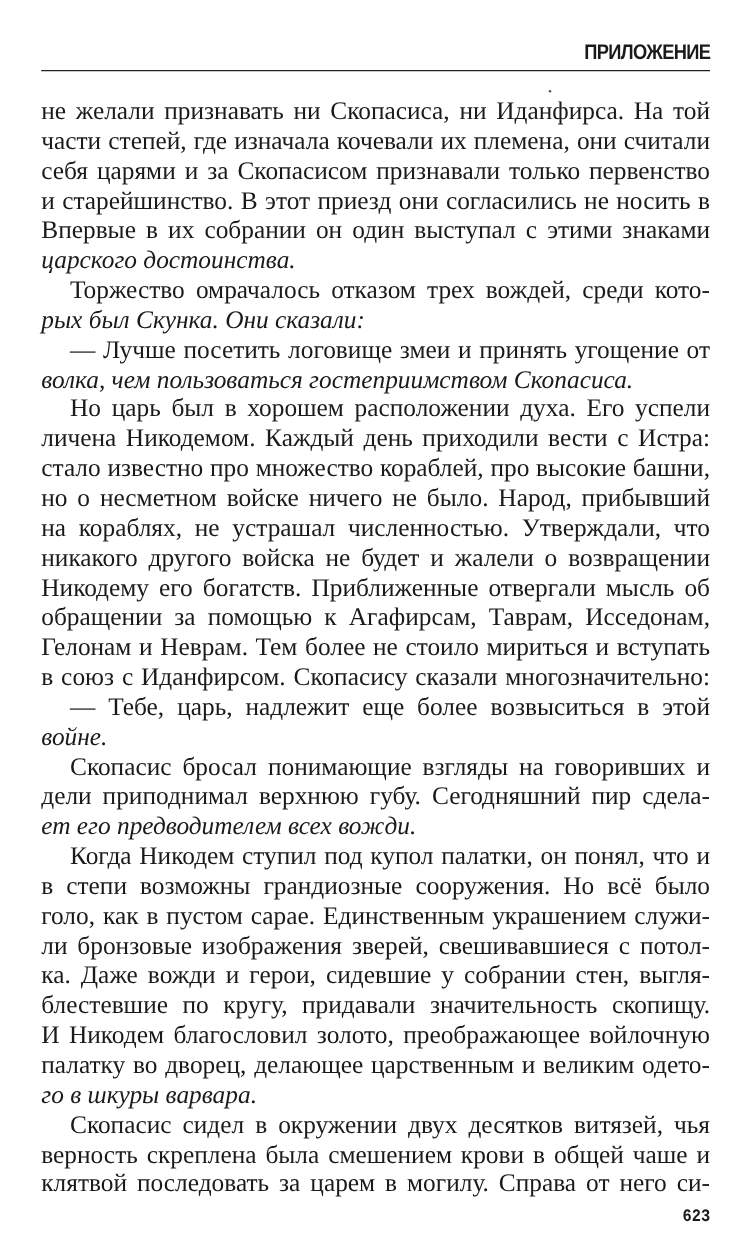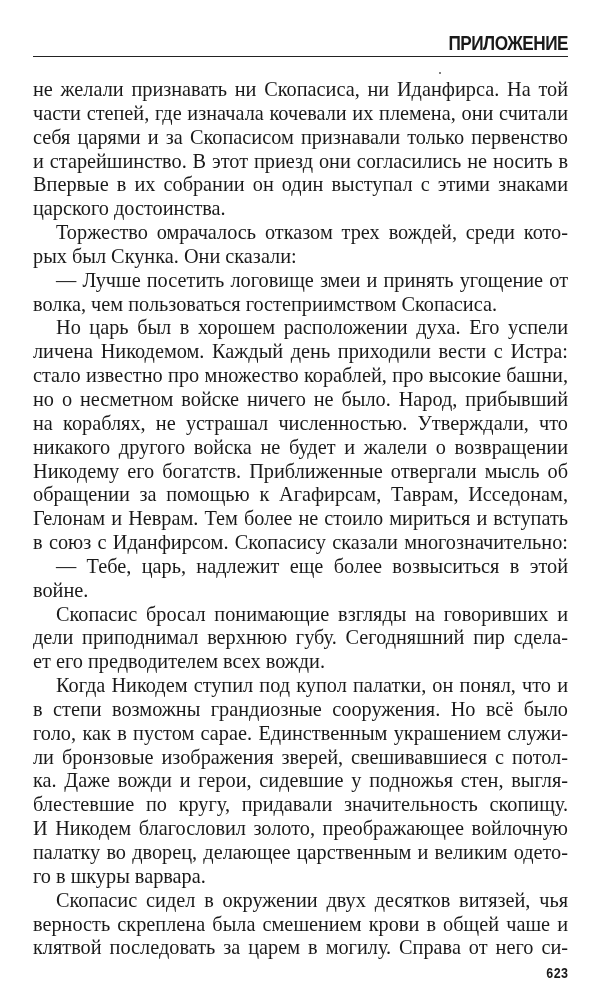--- a/index.html
+++ b/index.html
@@ -2,32 +2,32 @@
 <html><head>
   <meta charset="utf-8">
   <style>
     html, body { margin: 0; padding: 0; background: #ffffff; }
     body { width: 600px; height: 1008px; position: relative; overflow: hidden; color: #1a1a1a; }
     .running-head {
       position: absolute; left: 33px; width: 535px; top: 32px; height: 24px;
       border-bottom: 1.6px solid #222;
       text-align: right;
       font-family: "Liberation Sans", sans-serif; font-weight: bold;
-      font-size: 20px; letter-spacing: -0.6px; transform-origin: right;
+      font-size: 17px; letter-spacing: -0.6px; transform-origin: right;
     }
     .running-head span { display: inline-block; transform: scaleX(0.86); transform-origin: right center; }
     .body-text {
       position: absolute; left: 33px; top: 78px; width: 535px;
       font-family: "Liberation Serif", serif; font-size: 20.3px;
     }
     .line {
       height: 23.85px; line-height: 23.85px; white-space: nowrap;
       text-align: justify; text-align-last: justify;
     }
-    .line.last { text-align-last: left; }
+    .line.last { text-align-last: left; font-style: italic; }
     .line.indent { padding-left: 23px; }
     .dot { position: absolute; left: 439px; top: 72px; width: 2px; height: 2px; background: #555; border-radius: 1px; }
     .folio {
       position: absolute; right: 32px; top: 966px;
       font-family: Liberation Mono, monospace; font-weight: bold; font-size: 14px;
     }
     .folio span { display: inline-block; transform: scaleX(0.88); transform-origin: right center; }
   </style>
 </head>
 <body>
@@ -60,21 +60,21 @@
     <div class="line">в союз с Иданфирсом. Скопасису сказали многозначительно:</div>
     <div class="line indent">— Тебе, царь, надлежит еще более возвыситься в этой</div>
     <div class="line last">войне.</div>
     <div class="line indent">Скопасис бросал понимающие взгляды на говоривших и</div>
     <div class="line">дели приподнимал верхнюю губу. Сегодняшний пир сдела-</div>
     <div class="line last">ет его предводителем всех вожди.</div>
     <div class="line indent">Когда Никодем ступил под купол палатки, он понял, что и</div>
     <div class="line">в степи возможны грандиозные сооружения. Но всё было</div>
     <div class="line">голо, как в пустом сарае. Единственным украшением служи-</div>
     <div class="line">ли бронзовые изображения зверей, свешивавшиеся с потол-</div>
-    <div class="line">ка. Даже вожди и герои, сидевшие у подножья стен, выгля-</div>
+    <div class="line">ка. Даже вожди и герои, сидевшие у собрании стен, выгля-</div>
     <div class="line">блестевшие по кругу, придавали значительность скопищу.</div>
     <div class="line">И Никодем благословил золото, преображающее войлочную</div>
     <div class="line">палатку во дворец, делающее царственным и великим одето-</div>
     <div class="line last">го в шкуры варвара.</div>
     <div class="line indent">Скопасис сидел в окружении двух десятков витязей, чья</div>
     <div class="line">верность скреплена была смешением крови в общей чаше и</div>
     <div class="line">клятвой последовать за царем в могилу. Справа от него си-</div>
   </div>
 
 <div class="folio">

